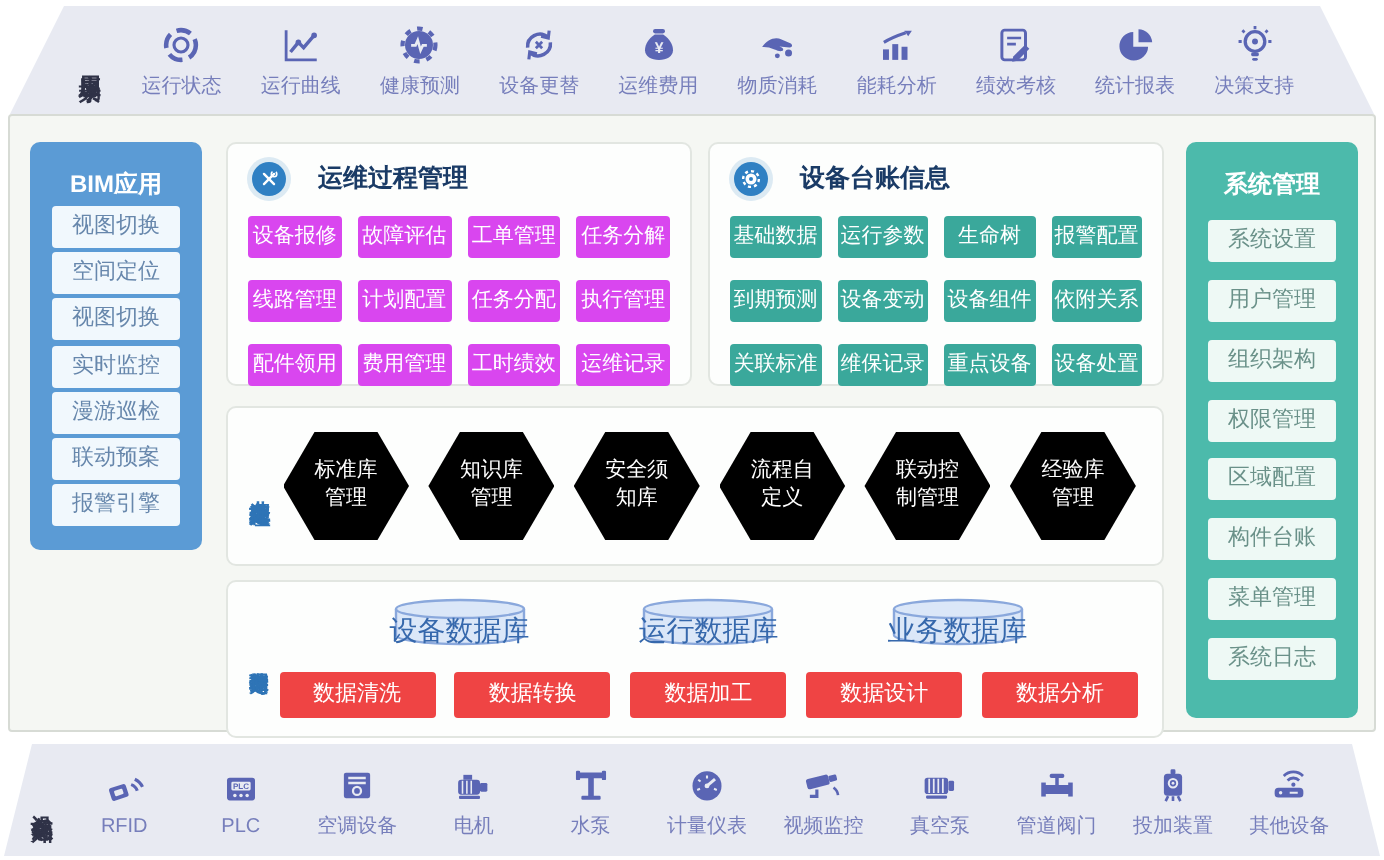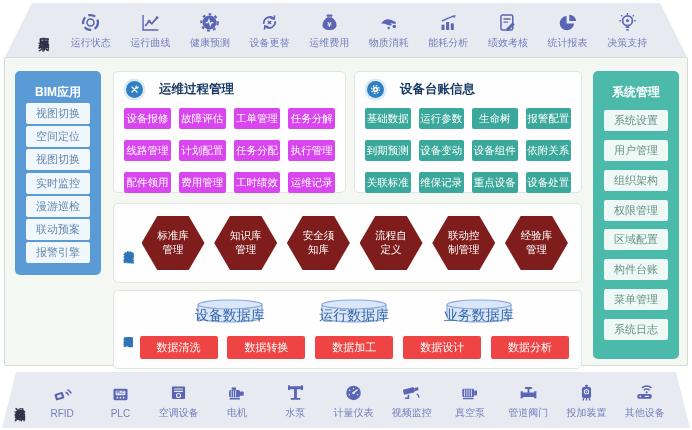--- a/index.html
+++ b/index.html
@@ -57,21 +57,21 @@
   .ops .grid-btn{background:#d946ef;}
   .ledger .grid-btn{background:#3aa89b;}
 
   
   .logic{left:108px;top:145px;width:469px;height:80px;display:flex;align-items:center;
          padding:0 10px 0 10px;}
   .v-label{writing-mode:vertical-rl;text-orientation:upright;font-weight:bold;color:#2e74b6;
            line-height:1;flex:0 0 auto;}
   .logic .v-label{font-size:10.5px;letter-spacing:0.5px;margin-right:4px;}
   .hex-row{flex:1;display:flex;justify-content:space-between;align-items:center;padding:0 3px;}
-  .hex{width:63px;height:54px;background:#7f1d1d;display:flex;align-items:center;justify-content:center;
+  .hex{width:63px;height:54px;background:#000000;display:flex;align-items:center;justify-content:center;
        clip-path:polygon(0 50%,25% 0,75% 0,100% 50%,75% 100%,25% 100%);}
   .hex span{display:block;width:32px;color:#ffffff;font-size:10.5px;line-height:1.3;
             text-align:center;word-break:break-all;}
 
   
   .data{left:108px;top:232px;width:469px;height:79px;display:flex;align-items:stretch;
         padding:7px 12px 9px 10px;}
   .data .v-label{font-size:9.5px;letter-spacing:0;margin-right:6px;align-self:center;}
   .data-rows{flex:1;display:flex;flex-direction:column;justify-content:space-between;}
   .db-row{display:flex;justify-content:space-around;padding:0 28px;}

